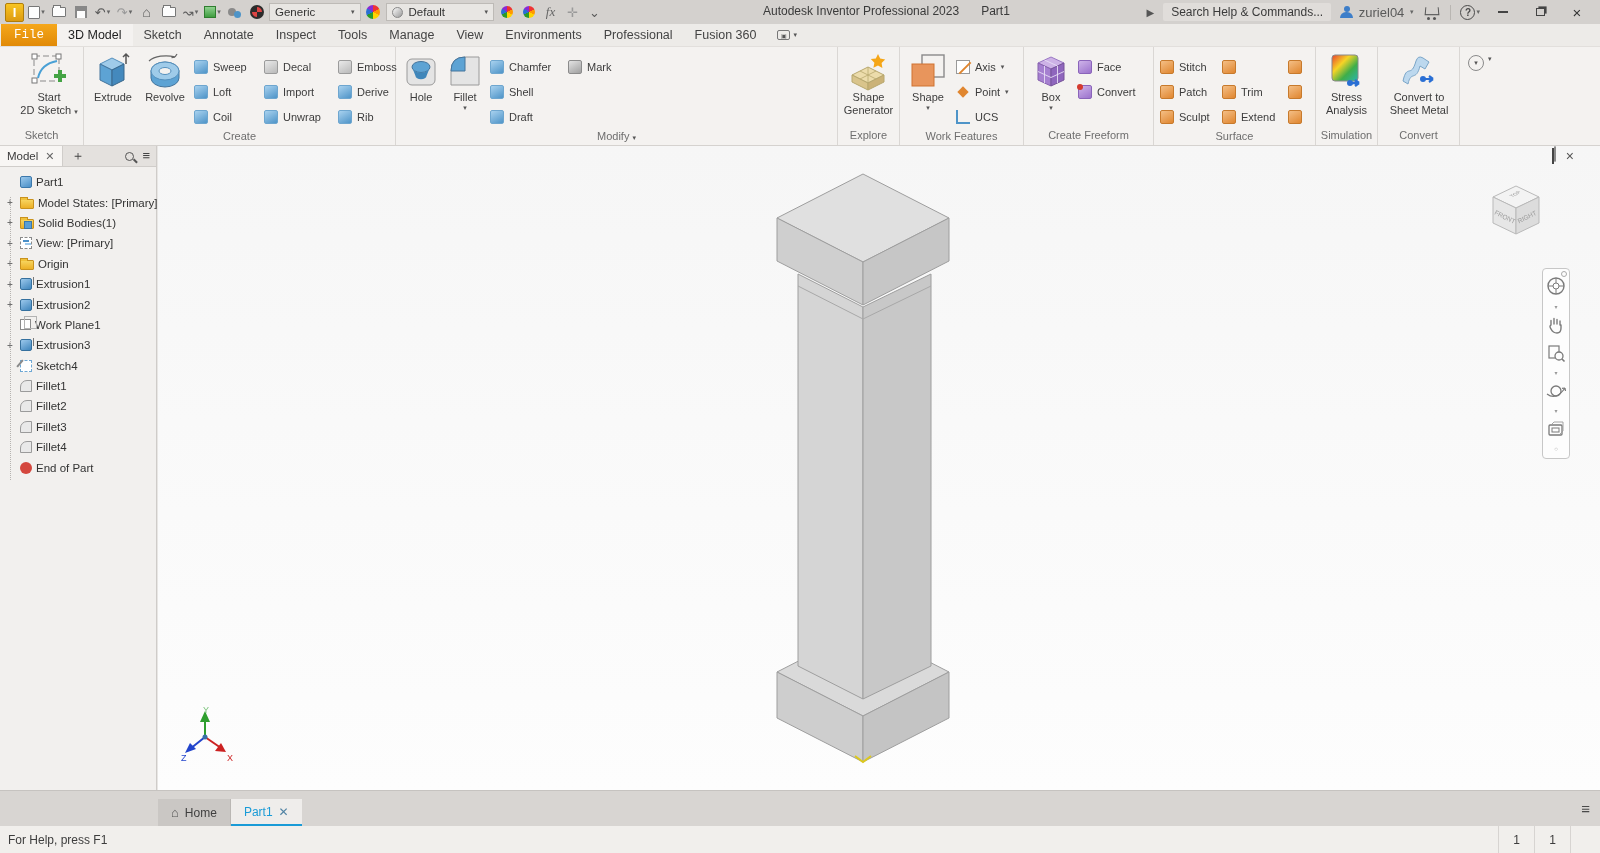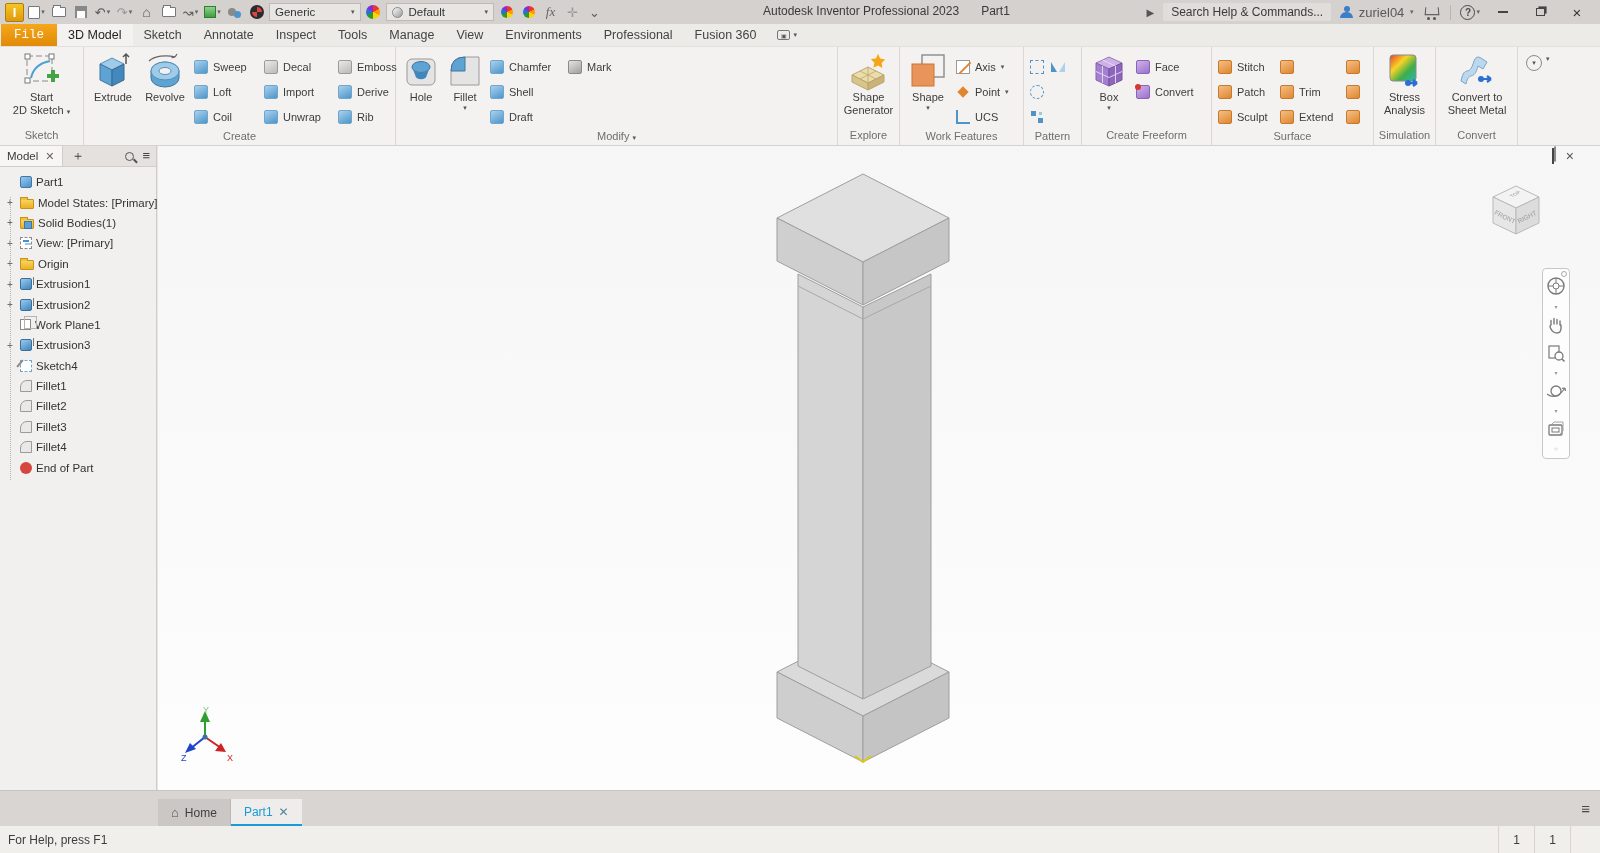--- a/index.html
+++ b/index.html
@@ -249,21 +249,21 @@
 
   <span class="rtab-opt">
       <span class="box">▣</span>
       <span class="caret">▾</span>
     </span>
 </div>
 
 <div class="ribbon">
 
   <div class="rgroup" style="width:84px">
-    <div class="rcontent" style="justify-content:center;">
+    <div class="rcontent" style="justify-content:flex-end;">
       <div class="bigbtn" style="width:62px">
         <span class="bicon">
           <svg width="38" height="38" viewBox="0 0 38 38">
               <rect x="4" y="4" width="25" height="25" fill="none" stroke="#8a8a8a" stroke-dasharray="6 3"></rect>
               <rect x="2" y="2" width="5" height="5" fill="#fff" stroke="#777"></rect>
               <rect x="26" y="2" width="5" height="5" fill="#fff" stroke="#777"></rect>
               <rect x="2" y="26" width="5" height="5" fill="#fff" stroke="#777"></rect>
               <path d="M8 26 Q11 12 27 9" fill="none" stroke="#49a0d5" stroke-width="2"></path>
               <rect x="24" y="22" width="12" height="4" fill="#44a344"></rect>
               <rect x="28" y="18" width="4" height="12" fill="#44a344"></rect>
@@ -437,41 +437,20 @@
           <span class="sbtn">
             <span class="sicon" data-icon="ucs"></span>
             <span>UCS</span>
             <span class="caret"></span>
           </span>
       </div>
     </div>
     <div class="glabel">Work Features</div>
   </div>
 
-  <div class="rgroup" style="width:58px">
-    <div class="rcontent">
-      <div class="scol">
-        <span class="sbtn">
-            <span class="sicon" data-icon="rect-pattern"></span>
-          </span>
-          <span class="sbtn">
-            <span class="sicon" data-icon="circ-pattern"></span>
-          </span>
-          <span class="sbtn">
-            <span class="sicon" data-icon="sketch-pattern"></span>
-          </span>
-      </div>
-      <div class="scol">
-        <span class="sbtn">
-            <span class="sicon" data-icon="mirror"></span>
-          </span>
-      </div>
-    </div>
-    <div class="glabel">Pattern</div>
-  </div>
 
   <div class="rgroup" style="width:130px">
     <div class="rcontent">
       <div class="bigbtn" style="width:48px">
         <span class="bicon">
           <svg width="40" height="40" viewBox="0 0 40 40">
               <polygon points="7,12 20,6 33,12 20,18" fill="#cdb2e6" stroke="#9a78c4"></polygon>
               <polygon points="7,12 20,18 20,35 7,29" fill="#a57fd0" stroke="#8762ae"></polygon>
               <polygon points="20,18 33,12 33,29 20,35" fill="#8f66bd" stroke="#775399"></polygon>
               <path d="M13.5 9 L26.5 15 M13.5 15 L13.5 32 M26.5 15 L26.5 32 M7 20.5 L20 26.5 L33 20.5" stroke="#e7dcf4" stroke-width="0.9" fill="none"></path>

